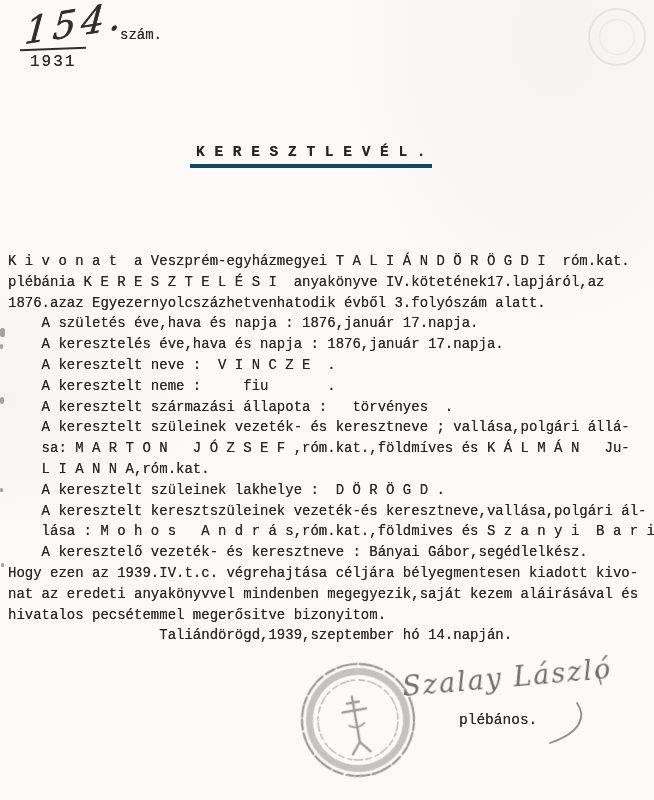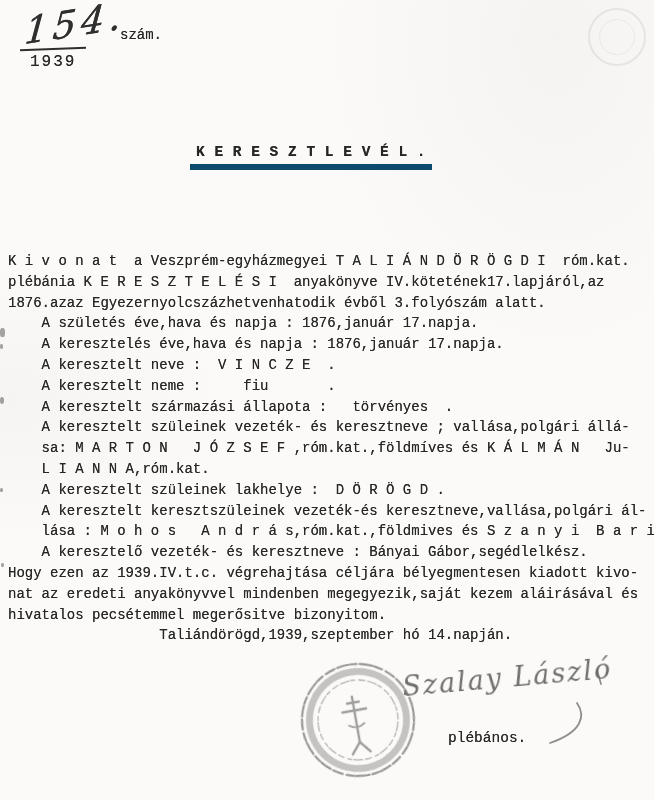--- a/index.html
+++ b/index.html
@@ -48,21 +48,21 @@
   .emboss-inner {
     position: absolute; left: 9px; top: 9px; width: 36px; height: 36px;
     border-radius: 50%; border: 1px solid rgba(120,118,110,0.10);
   }
 
   
   .doc-title {
     position: absolute; left: 190px; top: 144px;
     font-size: 14.5px; font-weight: bold;
     padding: 0 6px 4px 6px;
-    border-bottom: 6px solid #0c4a6e;
+    border-bottom: 4px solid #0c4a6e;
     letter-spacing: 0.5px;
   }
 
   
   .doc-body { position: absolute; left: 8px; top: 251px; width: 660px; }
   .doc-line { font-size: 14px; line-height: 20.8px; height: 20.8px; }
 
   
   .seal {
     position: absolute; left: 296px; top: 658px; width: 124px; height: 124px;
@@ -72,39 +72,39 @@
 
   
   .signature {
     position: absolute; left: 402px; top: 662px;
     font-family: "DejaVu Serif", serif; font-style: italic;
     font-size: 27px; color: #6f6f6f; letter-spacing: 2px;
     transform: rotate(-5deg);
     filter: blur(0.35px);
   }
   .sig-flourish { position: absolute; left: 540px; top: 660px; }
-  .sig-role { position: absolute; left: 448px; top: 712px; font-size: 14.5px; margin-top: 18px; }
+  .sig-role { position: absolute; left: 459px; top: 712px; font-size: 14.5px; }
 
   
   .speck { position: absolute; background: #3d3d3d; opacity: 0.45; filter: blur(0.5px); border-radius: 40%; }
   .speck.s1 { left: 0; top: 328px; width: 5px; height: 9px; }
   .speck.s2 { left: 0; top: 344px; width: 3px; height: 5px; }
   .speck.s3 { left: 0; top: 397px; width: 4px; height: 7px; }
   .speck.s4 { left: 1px; top: 563px; width: 3px; height: 4px; }
   .speck.s5 { left: 0; top: 488px; width: 3px; height: 4px; }
 </style>
 </head>
 <body>
 
 <div class="page">
 
   <div class="reg-num tw" style="font-family:'DejaVu Serif',serif;">154.</div>
   <div class="reg-underline"></div>
   <div class="reg-label tw">szám.</div>
-  <div class="reg-year tw">1939</div>
+  <div class="reg-year tw">1931</div>
 
   <div class="emboss">
     <div class="emboss-inner"></div>
   </div>
 
   <div class="doc-title tw">K E R E S Z T L E V É L .</div>
 
   <div class="doc-body">
     <div class="doc-line tw">K i v o n a t  a Veszprém-egyházmegyei T A L I Á N D Ö R Ö G D I  róm.kat.</div>
     <div class="doc-line tw">plébánia K E R E S Z T E L É S I  anyakönyve IV.kötetének17.lapjáról,az</div>

